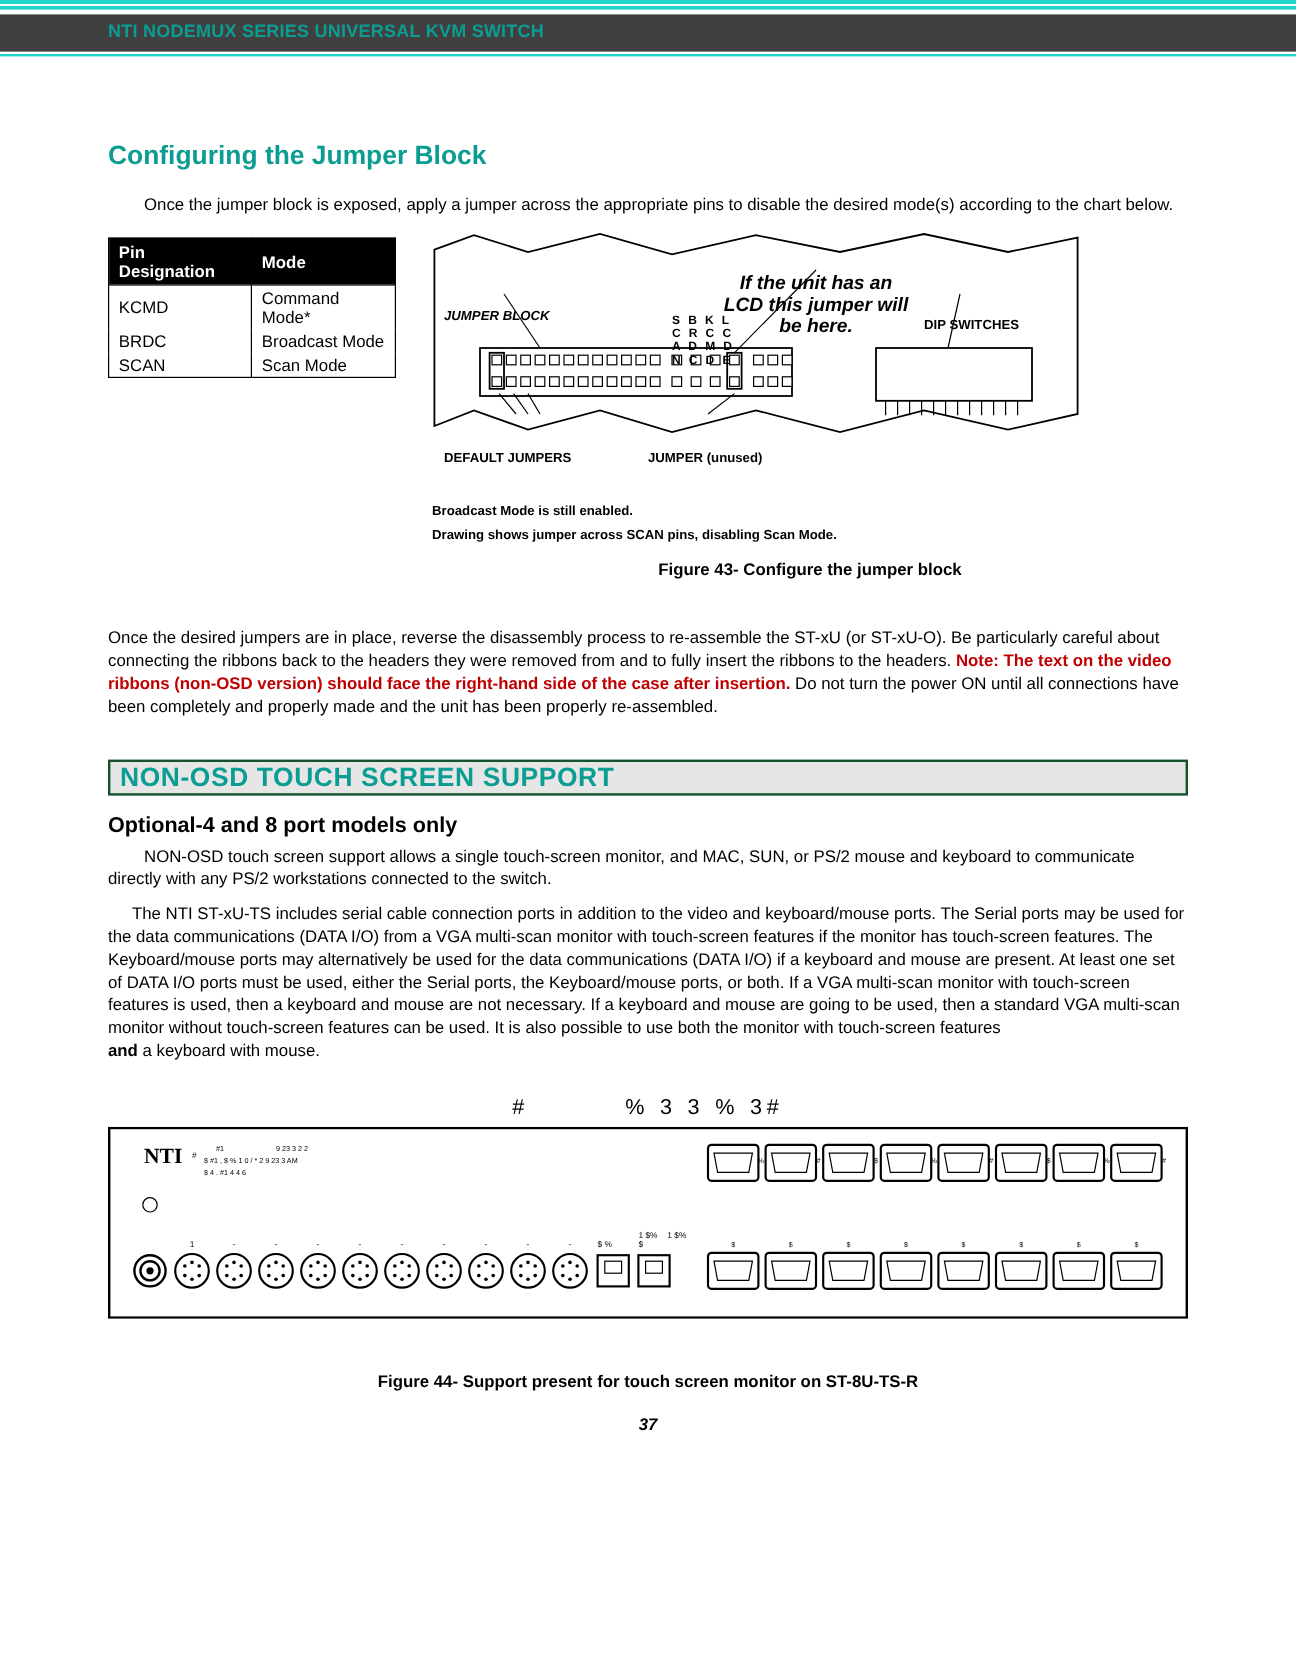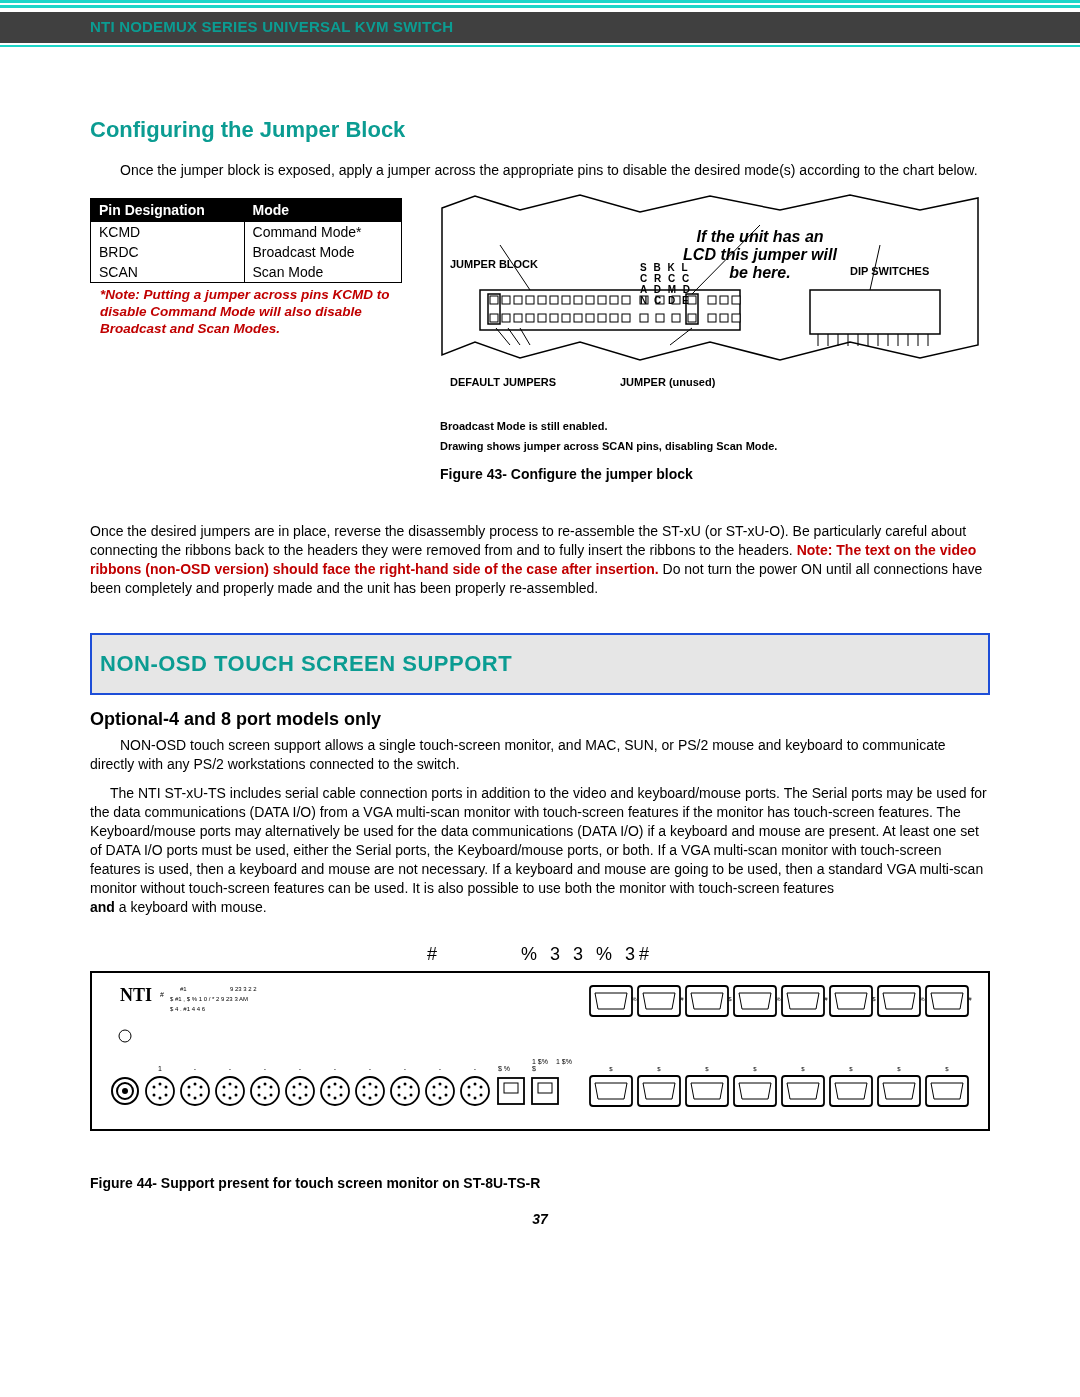--- a/index.html
+++ b/index.html
@@ -40,21 +40,21 @@
   h2.teal {
     color: #0b9c92;
     font-size: 22px;
     font-weight: bold;
     margin: 30px 0 18px 0;
   }
   p { margin: 0 0 10px 0; line-height: 1.35; }
   .indent { text-indent: 30px; }
   .pin-table {
     border-collapse: collapse;
-    width: 312px;
+    width: 240px;
     margin-top: 8px;
     font-size: 14px;
   }
   .pin-table th {
     background: #000;
     color: #fff;
     text-align: left;
     padding: 3px 8px;
     font-weight: bold;
     border: 1px solid #000;
@@ -75,30 +75,31 @@
     line-height: 1.25;
   }
   .row-flex { display: flex; gap: 30px; align-items: flex-start; }
   .diagram-box {
     flex: 1;
     font-size: 11px;
     font-weight: bold;
   }
   .svg-wrap { width: 540px; height: 230px; }
   .caption {
+    text-align: center;
     font-weight: bold;
     font-size: 14px;
     margin: 20px 0 0 0;
   }
   .para2 { margin-top: 40px; }
   .red-inline { color: #c00000; font-weight: bold; }
   .section-bar {
     background: #e6e6e6;
-    border: 2px solid #1d4ed8;
-    padding: 16px 8px;
+    border: 2px solid #14532d;
+    padding: 0 8px;
     margin: 36px 0 14px 0;
   }
   .section-bar-text {
     color: #0b9c92;
     font-size: 22px;
     font-weight: bold;
     letter-spacing: 0.5px;
   }
   h3.sub {
     font-size: 18px;
@@ -152,21 +153,20 @@
           <tr>
             <td>BRDC</td>
             <td>Broadcast Mode</td>
           </tr>
           <tr>
             <td>SCAN</td>
             <td>Scan Mode</td>
           </tr>
         </tbody>
           </table>
-        <div class="note-red">*Note:  Putting a jumper across pins KCMD to disable Command Mode will also disable Broadcast and Scan Modes.</div>
       </div>
 
       <div class="diagram-box">
         <div class="svg-wrap">
           <svg viewBox="0 0 540 200" width="540" height="200">
 
             <path d="M 2 18 L 35 6 L 80 20 L 140 5 L 200 22 L 270 6 L 340 20 L 410 5 L 480 20 L 538 8 L 538 155 L 480 168 L 410 152 L 340 170 L 270 152 L 200 170 L 140 152 L 80 168 L 35 152 L 2 165 Z" fill="#fff" stroke="#000" stroke-width="1.5"></path>
 
             <rect x="40" y="100" width="260" height="40" fill="none" stroke="#000" stroke-width="1.5"></rect>
 
@@ -236,21 +236,21 @@
             <line x1="320" y1="35" x2="252" y2="104" stroke="#000" stroke-width="1"></line>
             <line x1="440" y1="55" x2="430" y2="100" stroke="#000" stroke-width="1"></line>
             <line x1="56" y1="138" x2="70" y2="155" stroke="#000" stroke-width="1"></line>
             <line x1="68" y1="138" x2="80" y2="155" stroke="#000" stroke-width="1"></line>
             <line x1="80" y1="138" x2="90" y2="155" stroke="#000" stroke-width="1"></line>
             <line x1="252" y1="138" x2="230" y2="155" stroke="#000" stroke-width="1"></line>
           </svg>
         </div>
 
         <div style="position:relative; top:-200px; height:0;">
-          <div style="position:absolute; left:10px; top:38px;">JUMPER BLOCK</div>
+          <div style="position:absolute; left:10px; top:38px;font-style:italic;">JUMPER BLOCK</div>
           <div style="position:absolute; left:240px; top:8px; width:160px; text-align:center; font-size:16px;font-style:italic;">If the unit has an LCD this jumper will be here.</div>
           <div style="position:absolute; left:410px; top:45px;">DIP SWITCHES</div>
           <div style="position:absolute; left:200px; top:42px; font-size:10px; line-height:1.1; letter-spacing:2px;">
             <div>S  B  K  L</div>
             <div>C  R  C  C</div>
             <div>A  D  M  D</div>
             <div>N  C  D  E</div>
           </div>
           <div style="position:absolute; left:10px; top:156px;">DEFAULT JUMPERS</div>
           <div style="position:absolute; left:180px; top:156px;">JUMPER (unused)</div>

